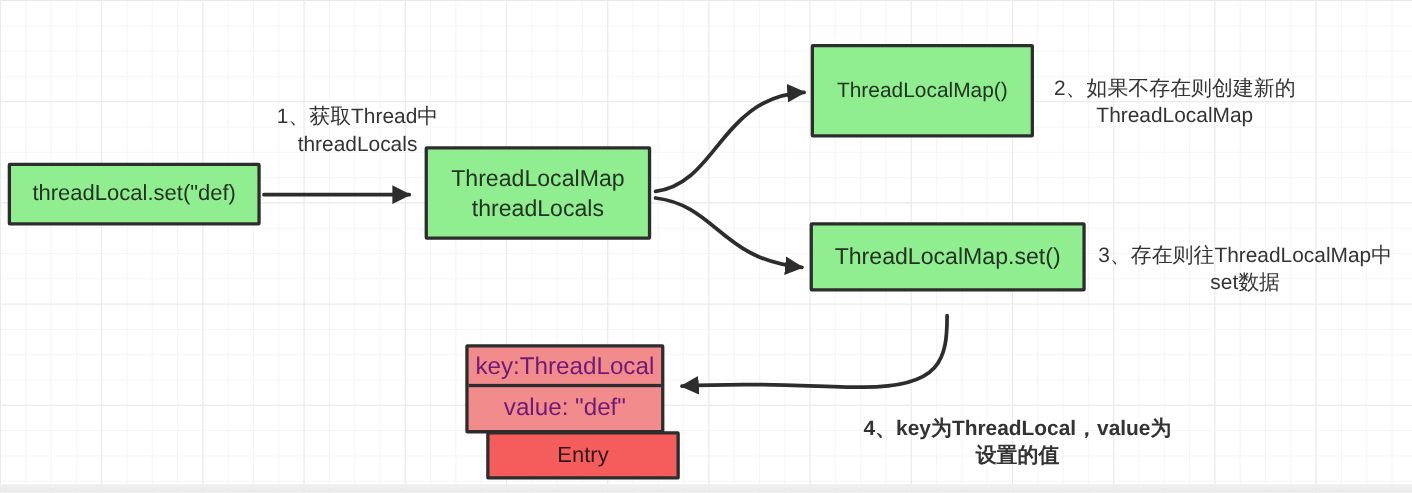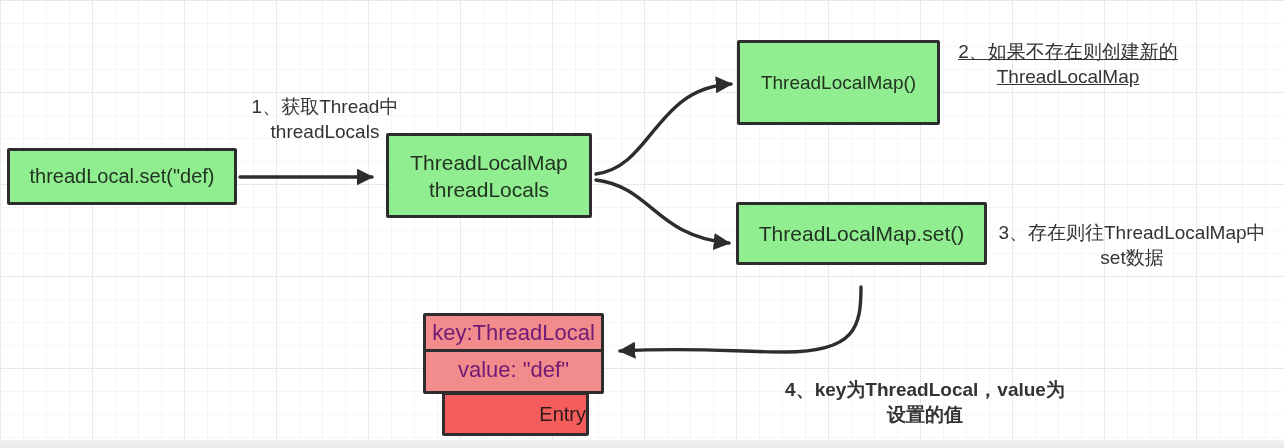--- a/index.html
+++ b/index.html
@@ -61,39 +61,39 @@
     align-items: center;
     justify-content: center;
     font-size: 22px;
     color: #701a75;
   }
   .kv-row.key { border-bottom: 3px solid #2d2d2d; }
 
   .entry-box {
     position: absolute;
     left: 442px; top: 392px;
-    width: 147px; height: 44px;
+    width: 176px; height: 44px;
     background: #f55c5c;
     border: 3px solid #2d2d2d;
     border-radius: 2px;
     display: flex;
     align-items: center;
-    justify-content: flex-end;
+    justify-content: center;
     font-size: 20px;
     color: #2b1a1a;
   }
   .annotation {
     position: absolute;
     text-align: center;
     color: #333333;
     font-size: 19px;
     line-height: 25px;
   }
   #ann-1 { left: 195px; top: 94px;  width: 260px; }
-  #ann-2 { left: 940px; top: 39px;  width: 256px; text-decoration: underline; }
+  #ann-2 { left: 940px; top: 68px;  width: 256px; }
   #ann-3 { left: 980px; top: 220px; width: 304px; }
   #ann-4 { left: 770px; top: 377px; width: 310px; font-weight: bold; }
 
   .bottom-strip {
     position: absolute;
     left: 0; bottom: 0;
     width: 100%; height: 8px;
     background: linear-gradient(to bottom, #f1f1f1, #e9e9e9);
   }
 </style>

